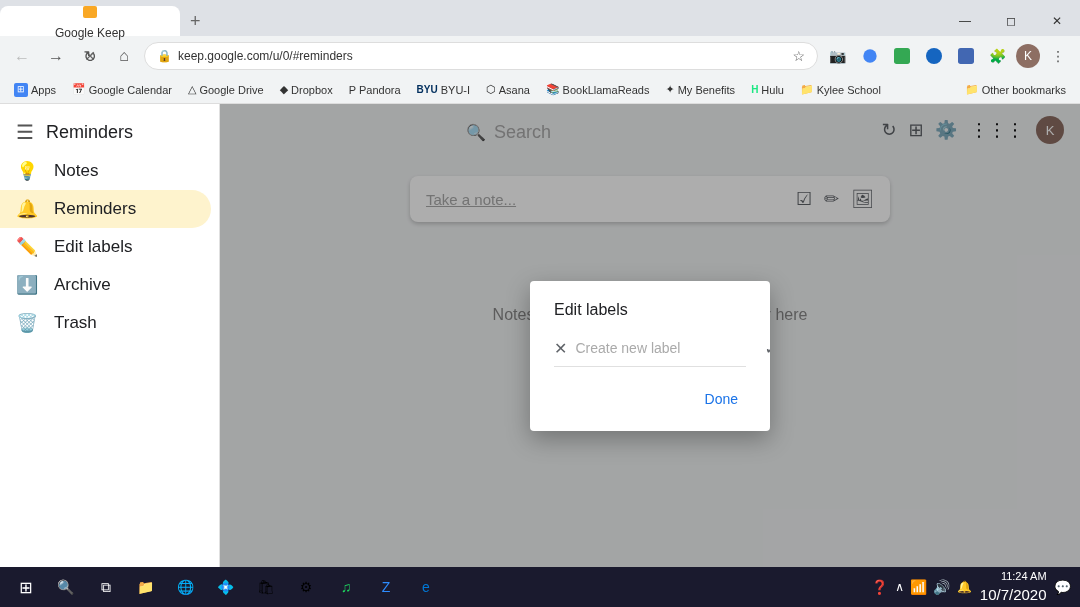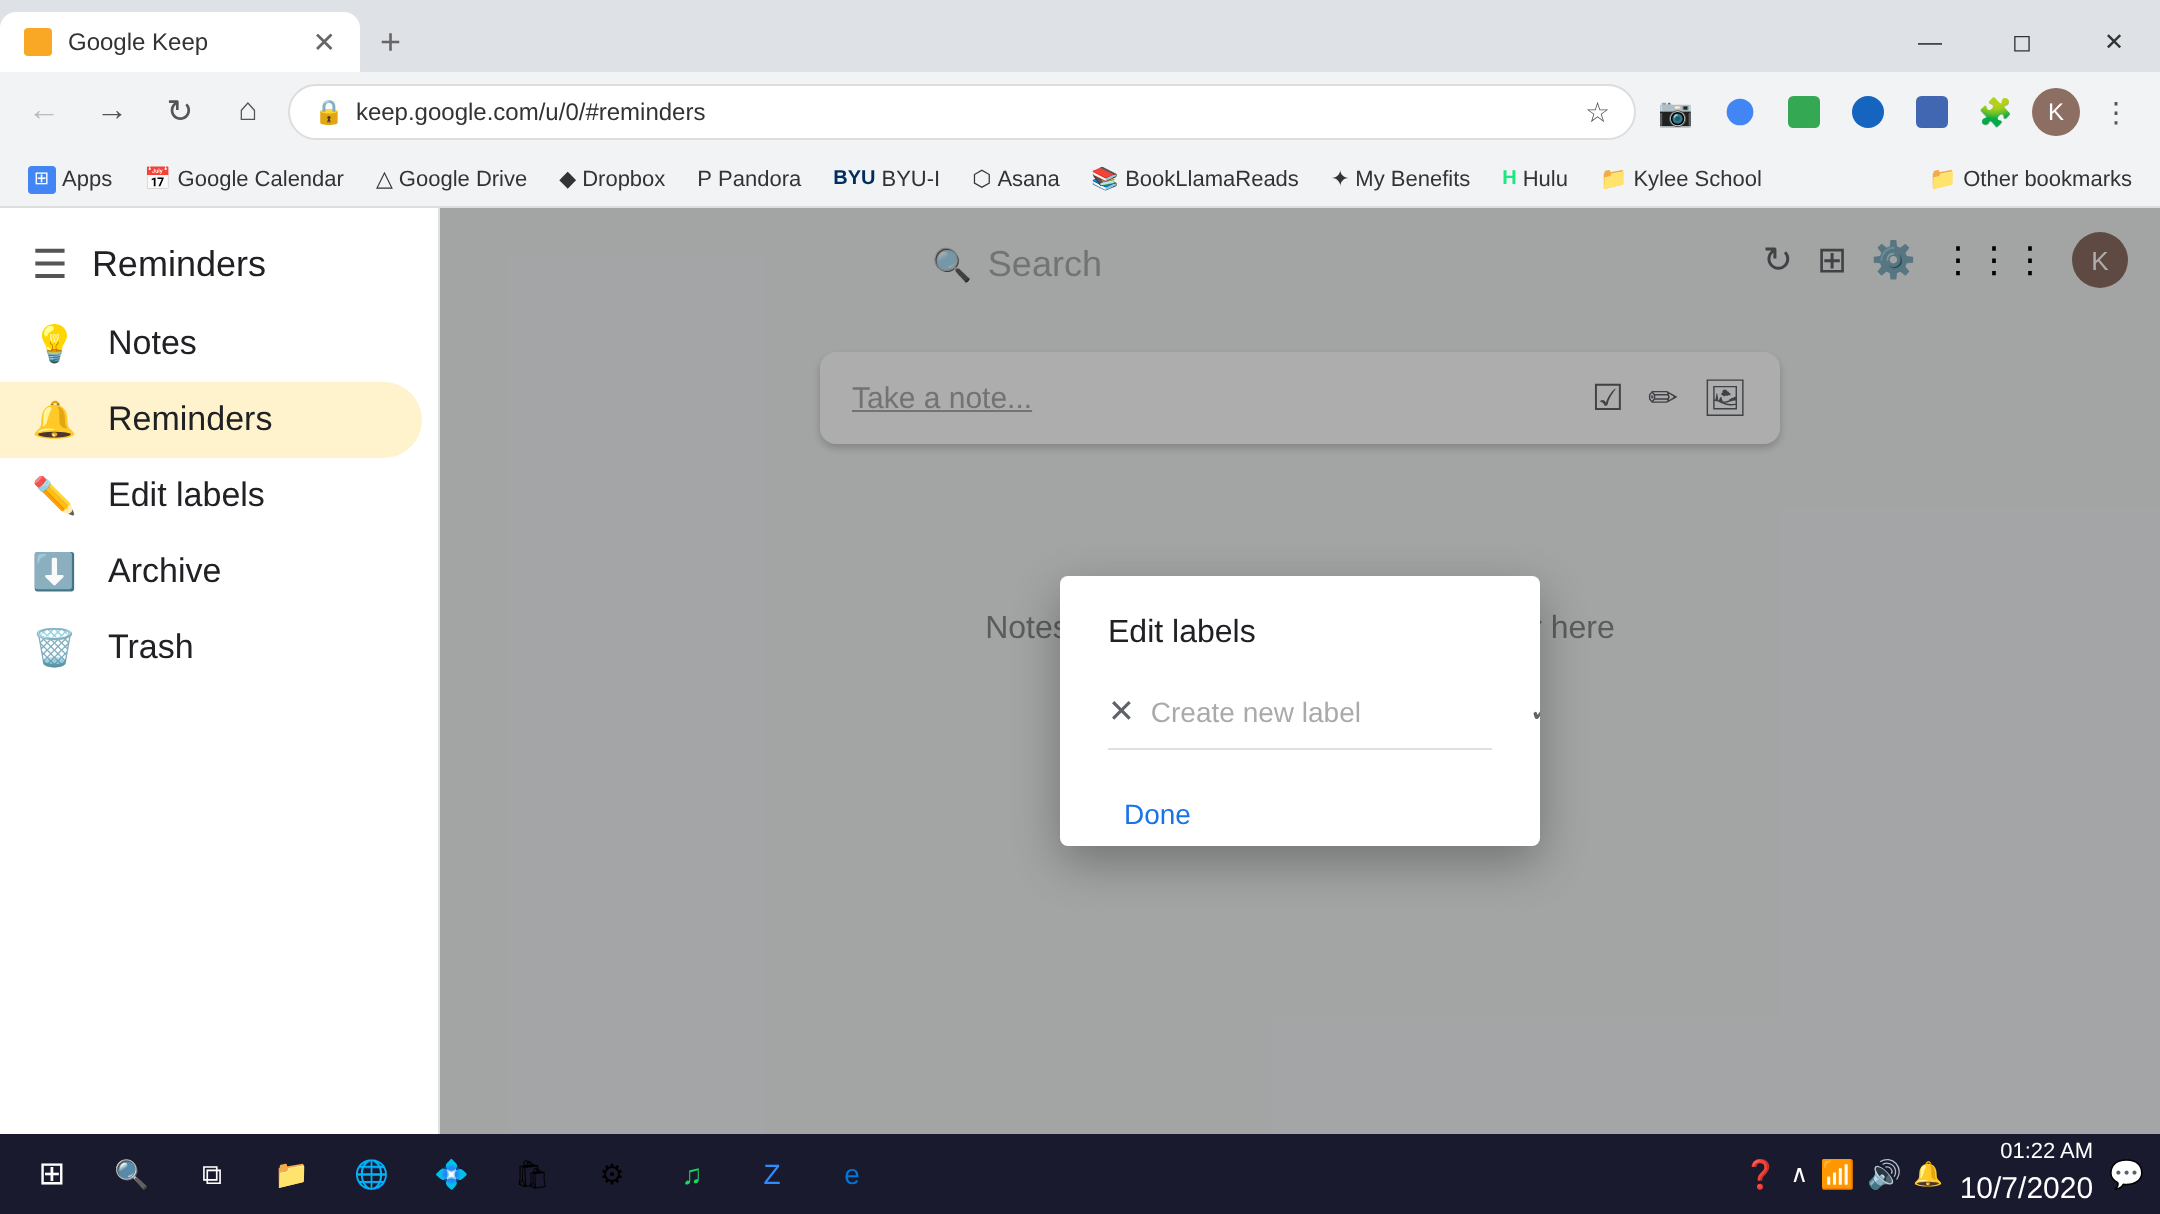--- a/index.html
+++ b/index.html
@@ -1,21 +1,21 @@
 <!DOCTYPE html>
 <html><head>
   <meta charset="utf-8">
   <style>
     * { margin: 0; padding: 0; box-sizing: border-box; }
     body { font-family: 'Segoe UI', Arial, sans-serif; background: #f1f3f4; width: 1080px; height: 607px; overflow: hidden; position: relative; }
 
     
     .browser-chrome { background: #dee1e6; width: 100%; }
     .tab-bar { display: flex; align-items: center; background: #dee1e6; padding: 6px 0 0 0; height: 36px; }
-    .tab { display: flex; align-items: center; background: #fff; border-radius: 8px 8px 0 0; padding: 0 12px; height: 30px; font-size: 12px; color: #333; gap: 8px; min-width: 180px; }
+    .tab { display: flex; align-items: center; background: #fff; border-radius: 8px 8px 0 0; padding: 0 12px; height: 30px; font-size: 12px; color: #333; gap: 8px; min-width: 180px; flex-direction: column; }
     .tab-favicon { width: 14px; height: 14px; background: #f9a825; border-radius: 2px; display: flex; align-items: center; justify-content: center; font-size: 8px; }
     .tab-title { font-size: 12px; color: #333; flex: 1; }
     .tab-close { color: #666; font-size: 14px; cursor: pointer; }
     .tab-new { margin-left: 4px; color: #666; font-size: 18px; cursor: pointer; padding: 0 6px; }
     .win-controls { margin-left: auto; display: flex; gap: 0; }
     .win-btn { width: 46px; height: 30px; display: flex; align-items: center; justify-content: center; font-size: 12px; color: #333; cursor: pointer; }
 
     .address-bar-row { display: flex; align-items: center; background: #f1f3f4; padding: 4px 8px; height: 40px; gap: 6px; }
     .nav-btn { width: 28px; height: 28px; display: flex; align-items: center; justify-content: center; border-radius: 50%; color: #555; font-size: 16px; cursor: pointer; }
     .nav-btn.disabled { color: #bbb; cursor: default; }
@@ -60,21 +60,21 @@
     
     .modal-overlay { position: absolute; top: 0; left: 0; right: 0; bottom: 0; background: rgba(0,0,0,0.32); display: flex; align-items: center; justify-content: center; z-index: 100; }
     .modal { background: #fff; border-radius: 4px; box-shadow: 0 8px 24px rgba(0,0,0,0.3); width: 240px; padding: 0; overflow: hidden; }
     .modal-title { font-size: 16px; color: #202124; padding: 20px 24px 12px; font-weight: 500; }
     .modal-body { padding: 8px 24px 4px; }
     .label-input-row { display: flex; align-items: center; gap: 8px; border-bottom: 1px solid #e0e0e0; padding-bottom: 8px; }
     .label-input-x { color: #5f6368; font-size: 16px; cursor: pointer; }
     .label-input { flex: 1; border: none; outline: none; font-size: 14px; color: #202124; background: transparent; }
     .label-input::placeholder { color: #aaa; }
     .label-input-check { color: #5f6368; font-size: 16px; cursor: pointer; }
-    .modal-footer { display: flex; justify-content: flex-start; padding: 12px 16px 0; }
+    .modal-footer { display: flex; justify-content: flex-end; padding: 12px 16px 16px; }
     .done-btn { background: transparent; border: none; color: #1a73e8; font-size: 14px; font-weight: 500; cursor: pointer; padding: 8px 16px; border-radius: 4px; }
 
     
     .taskbar { position: fixed; bottom: 0; left: 0; right: 0; height: 40px; background: #1a1a2e; display: flex; align-items: center; padding: 0 8px; gap: 4px; z-index: 200; }
     .taskbar-btn { width: 36px; height: 36px; display: flex; align-items: center; justify-content: center; border-radius: 4px; cursor: pointer; }
     .win-icon { color: #fff; font-size: 16px; }
     .taskbar-right { margin-left: auto; display: flex; align-items: center; gap: 8px; color: #fff; font-size: 11px; }
     .taskbar-time { text-align: right; line-height: 1.4; }
     .taskbar-sys { display: flex; gap: 6px; align-items: center; color: #fff; font-size: 13px; }
   </style>
@@ -310,18 +310,18 @@
   </div>
   <div class="taskbar-right">
     <div class="taskbar-sys">
       <span style="font-size:14px;">❓</span>
       <span style="font-size:12px;">∧</span>
       <span style="font-size:14px;">📶</span>
       <span style="font-size:14px;">🔊</span>
       <span style="font-size:12px;">🔔</span>
     </div>
     <div class="taskbar-time">
-      <div style="font-size:11px;color:#fff;">01:22 AM</div>
+      <div style="font-size:11px;color:#fff;">11:24 AM</div>
       <div style="font-size:15px;color:#fff;">10/7/2020</div>
     </div>
     <div style="color:#fff;font-size:14px;">💬</div>
   </div>
 </div>
 
 </body></html>

